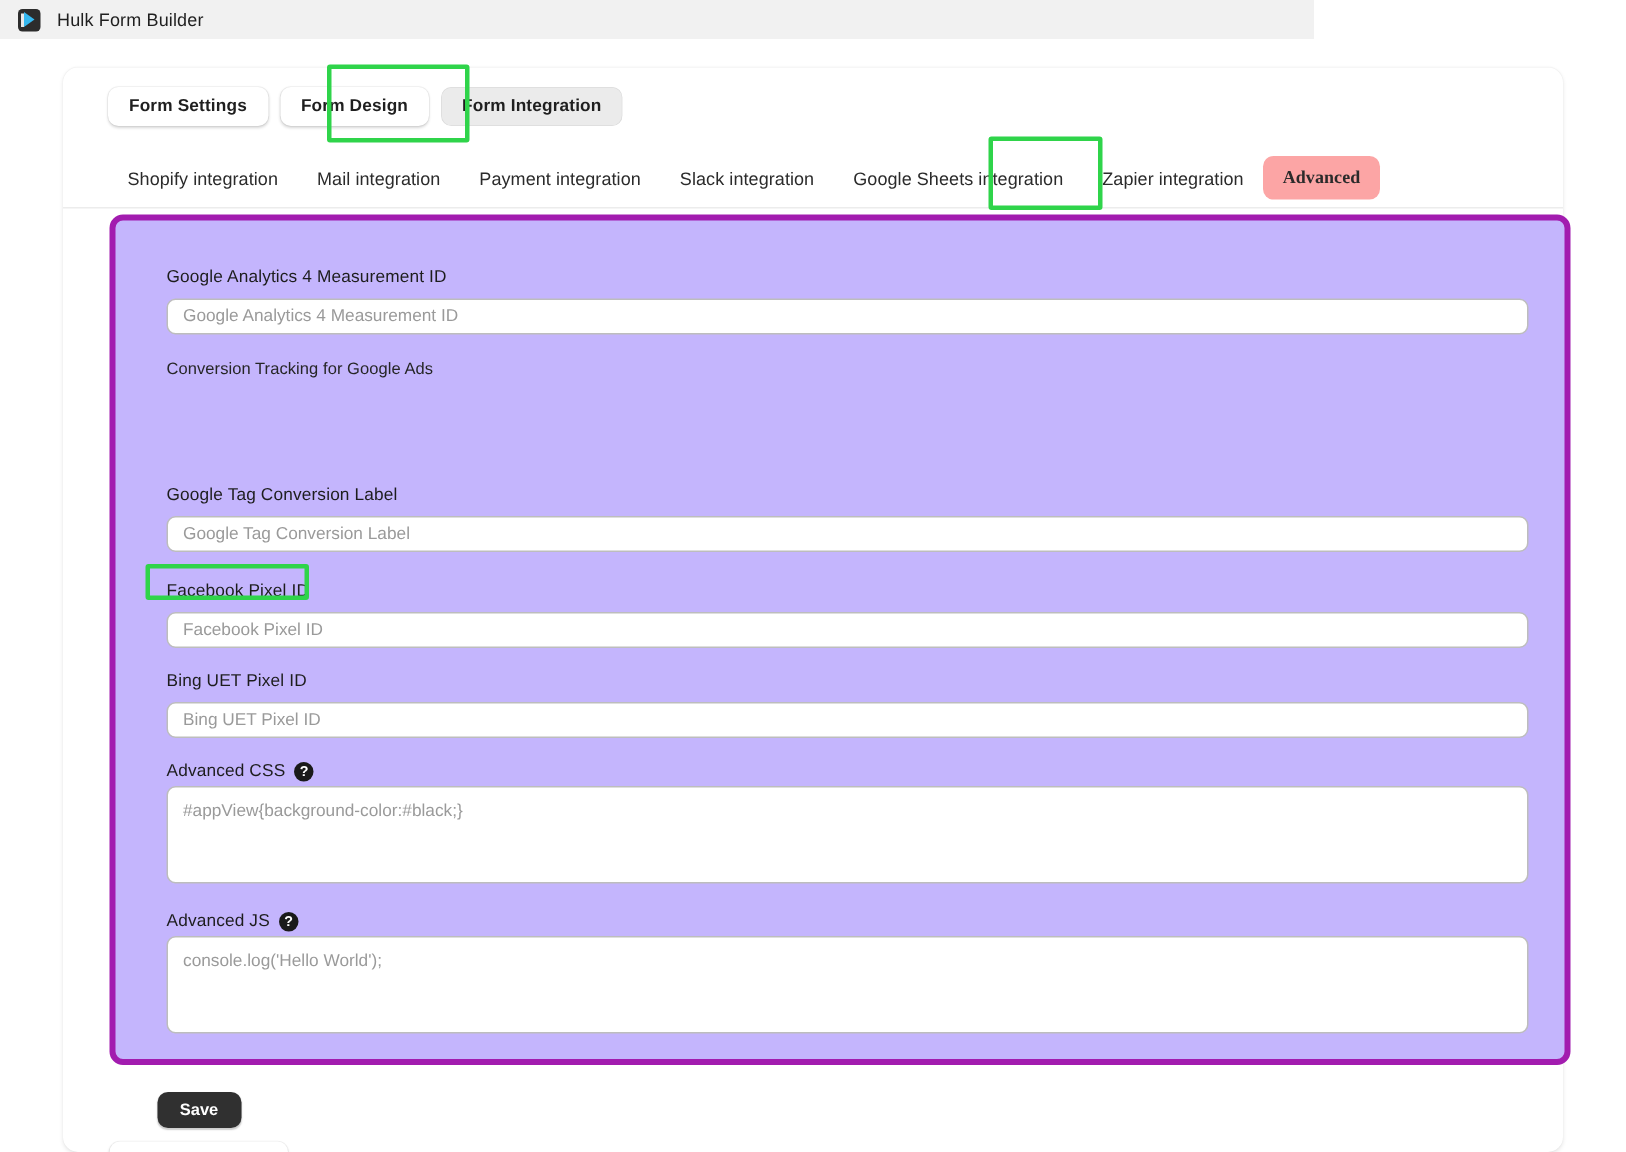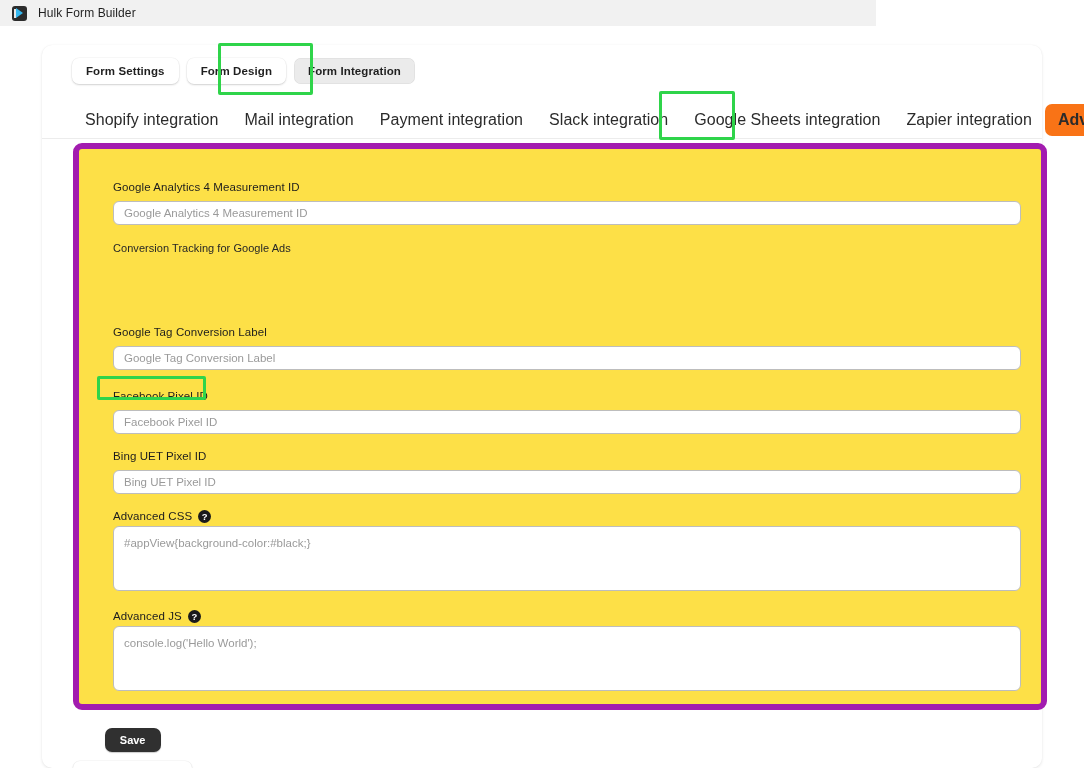--- a/index.html
+++ b/index.html
@@ -116,43 +116,44 @@
   
   .subtabs-row {
     position: absolute;
     left: 30px;
     top: 59px;
     display: flex;
     align-items: center;
     gap: 0px;
   }
   .subtab {
-    font-size: 16px;
+    font-size: 12px;
     color: #2b2b2b;
     padding: 7px 13px;
     border-radius: 7px;
     white-space: nowrap;
     cursor: pointer;
     letter-spacing: .05px;
     text-align: center;
   }
   .subtab.active {
-    background: #f97316;
-    font-weight: bold;
+    background: #fca5a5;
+    font-weight: bold;
+    font-family: Liberation Serif, serif;
   }
 
   
   .inner-card {
     position: absolute;
     left: 31px;
     top: 98px;
     width: 974px;
     height: 567px;
-    background: #fde047;
-    border: 6px solid #a21caf;
+    background: #c4b5fd;
+    border: 4px solid #a21caf;
     border-radius: 9px;
     box-sizing: border-box;
   }
 
   .field-block {
     position: absolute;
     left: 34px;
     width: 908px;
   }
   .field-label {

